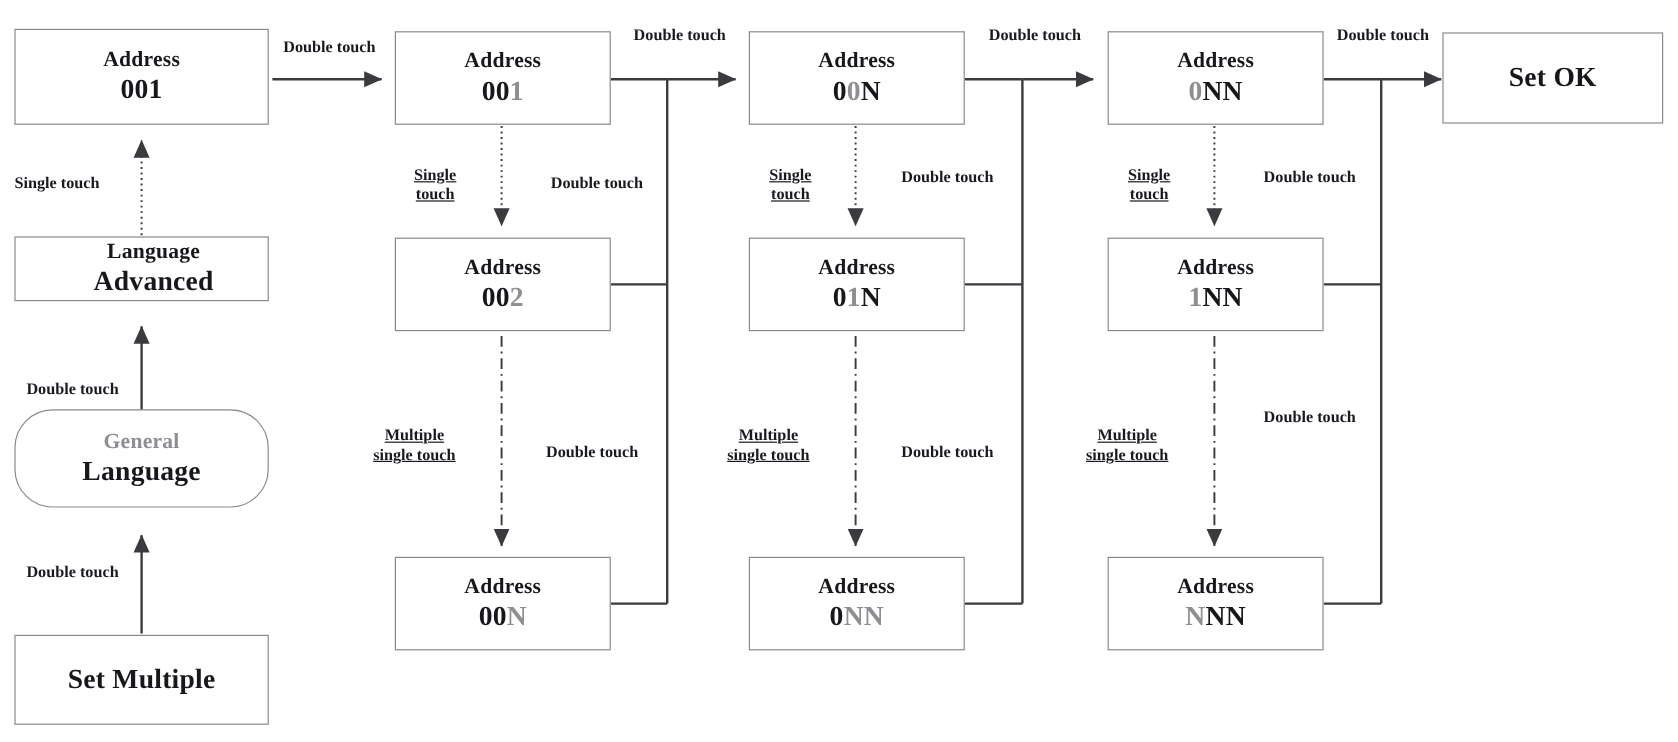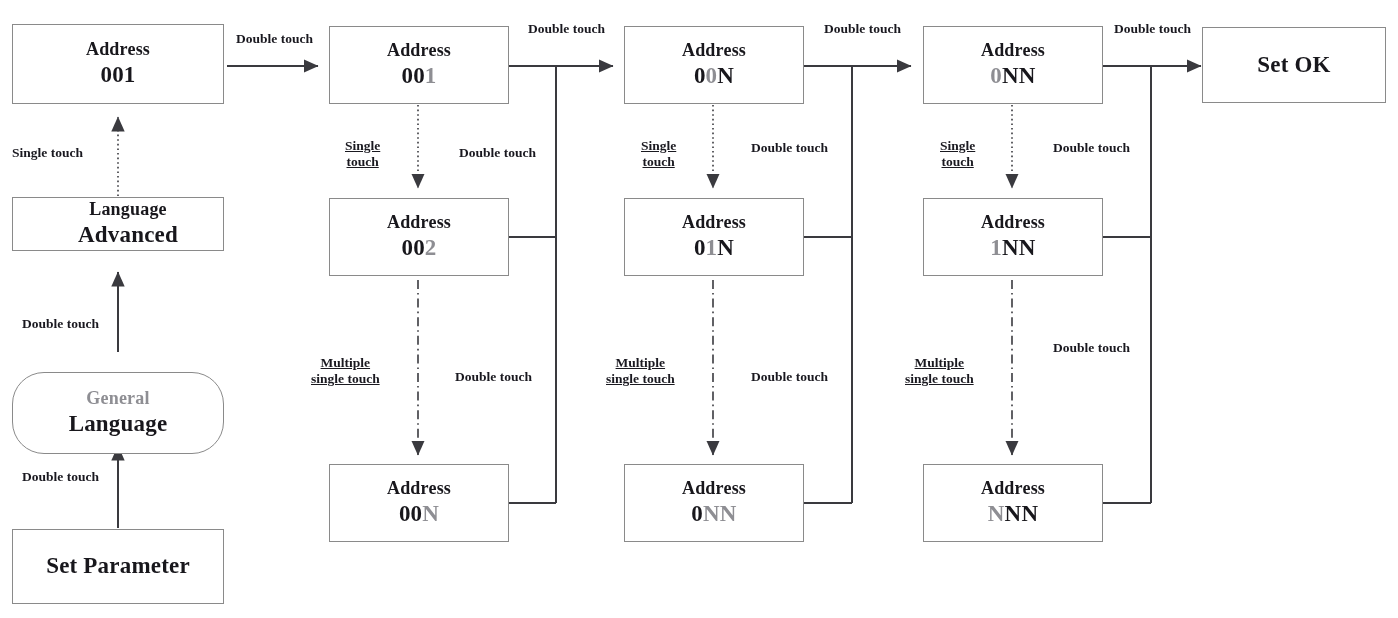--- a/index.html
+++ b/index.html
@@ -108,24 +108,24 @@
     <g>
       <path d="M1103,66 L1151,66" stroke="#3a3a3f" stroke-width="2" fill="none"></path>
       <path d="M1103,237 L1151,237" stroke="#3a3a3f" stroke-width="2" fill="none"></path>
       <path d="M1103,503 L1151,503" stroke="#3a3a3f" stroke-width="2" fill="none"></path>
       <path d="M1151,503 L1151,66" stroke="#3a3a3f" stroke-width="2" fill="none"></path>
       <line x1="1151" y1="66" x2="1201" y2="66" stroke="#3a3a3f" stroke-width="2" marker-end="url(#arrHeadBig)"></line>
     </g>
   </svg>
 
   <div class="node single" style="left:12px;top:529px;width:212px;height:75px;">
-    <span class="l1">Set Parameter</span>
-  </div>
-
-  <div class="node" style="left:12px;top:372px;width:212px;height:82px;border-radius:32px;">
+    <span class="l1">Set Multiple</span>
+  </div>
+
+  <div class="node" style="left:12px;top:341px;width:212px;height:82px;border-radius:32px;">
     <span class="l1 dim">General</span>
     <span class="l2">Language</span>
   </div>
 
   <div class="node" style="left:12px;top:197px;width:212px;height:54px;padding-left:20px;">
     <span class="l1">Language</span>
     <span class="l2">Advanced</span>
   </div>
 
   <div class="node" style="left:12px;top:24px;width:212px;height:80px;">

